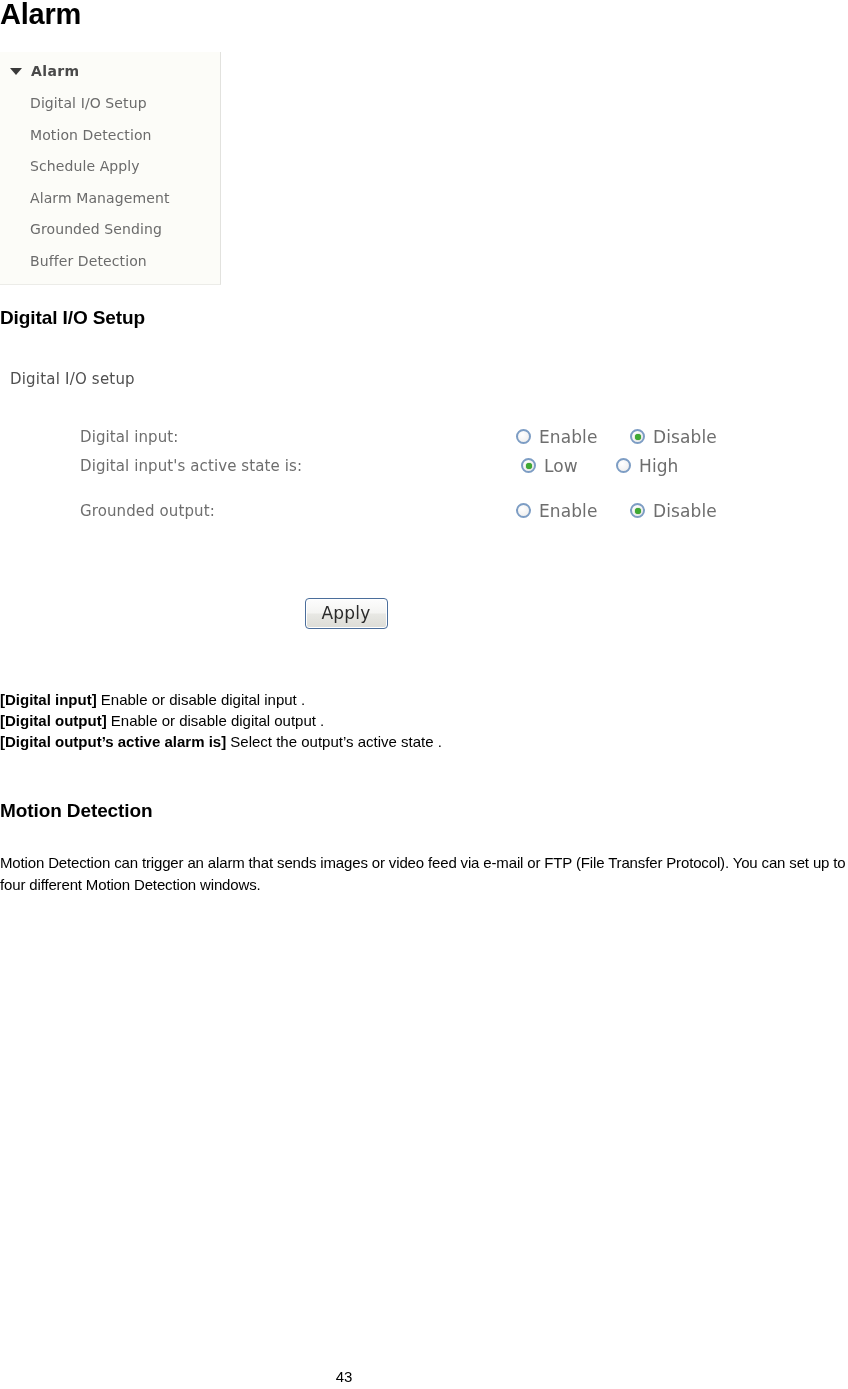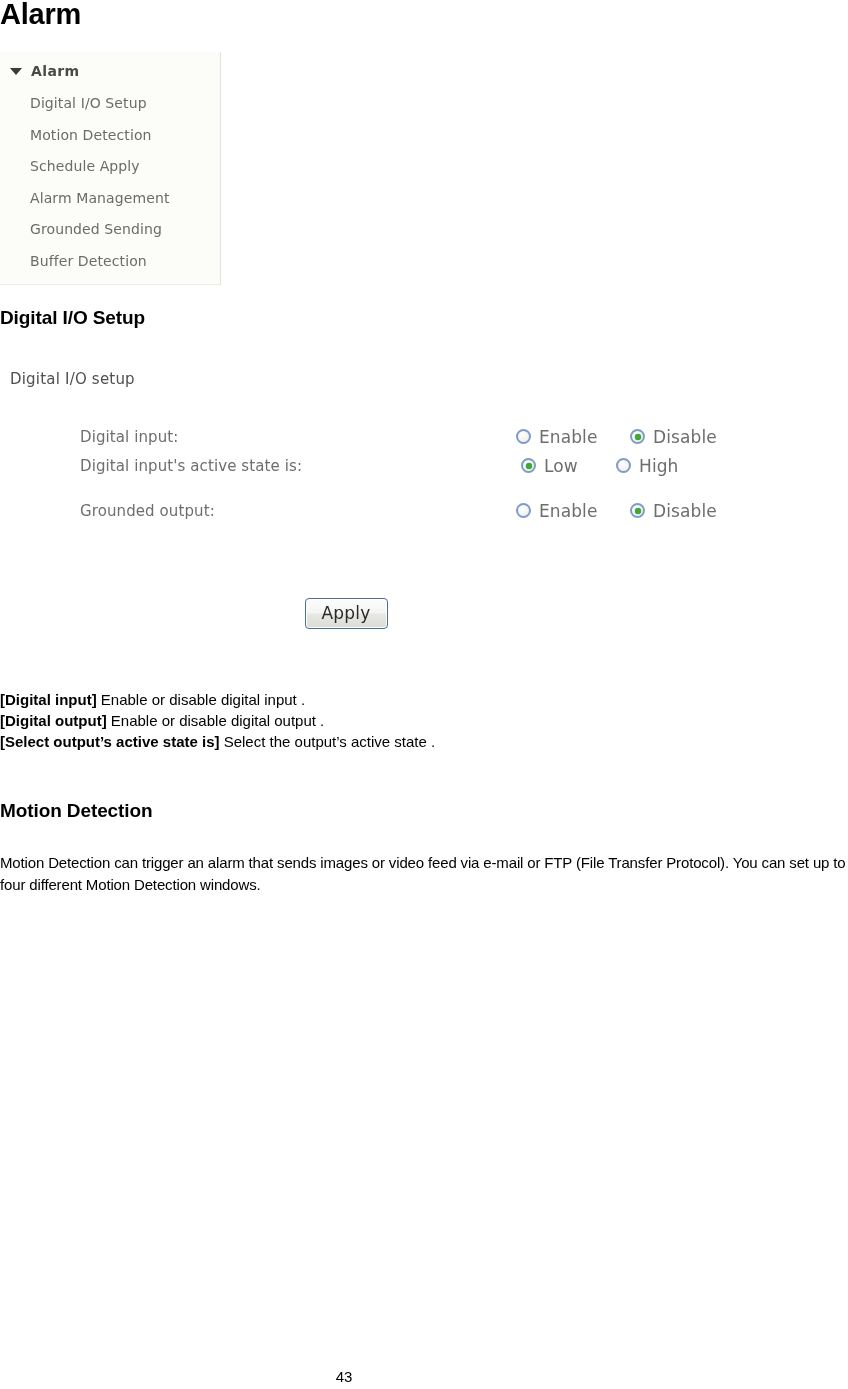--- a/index.html
+++ b/index.html
@@ -306,21 +306,21 @@
 </div>
 
 <div class="defs">
   <div class="line">
     <b>[Digital input]</b><span> Enable or disable digital input .</span>
   </div>
   <div class="line">
     <b>[Digital output]</b><span> Enable or disable digital output .</span>
   </div>
   <div class="line">
-    <b>[Select output’s active state is]</b><span> Select the output’s active state .</span>
+    <b>[Digital output’s active alarm is]</b><span> Select the output’s active state .</span>
   </div>
 </div>
 
 <div class="h-sub" id="heading-motion">Motion Detection</div>
 
 <div class="para">Motion Detection can trigger an alarm that sends images or video feed via e-mail or FTP (File Transfer Protocol). You can set up to four different Motion Detection windows.</div>
 
 <div class="page-num">43</div>
 
 </body></html>

